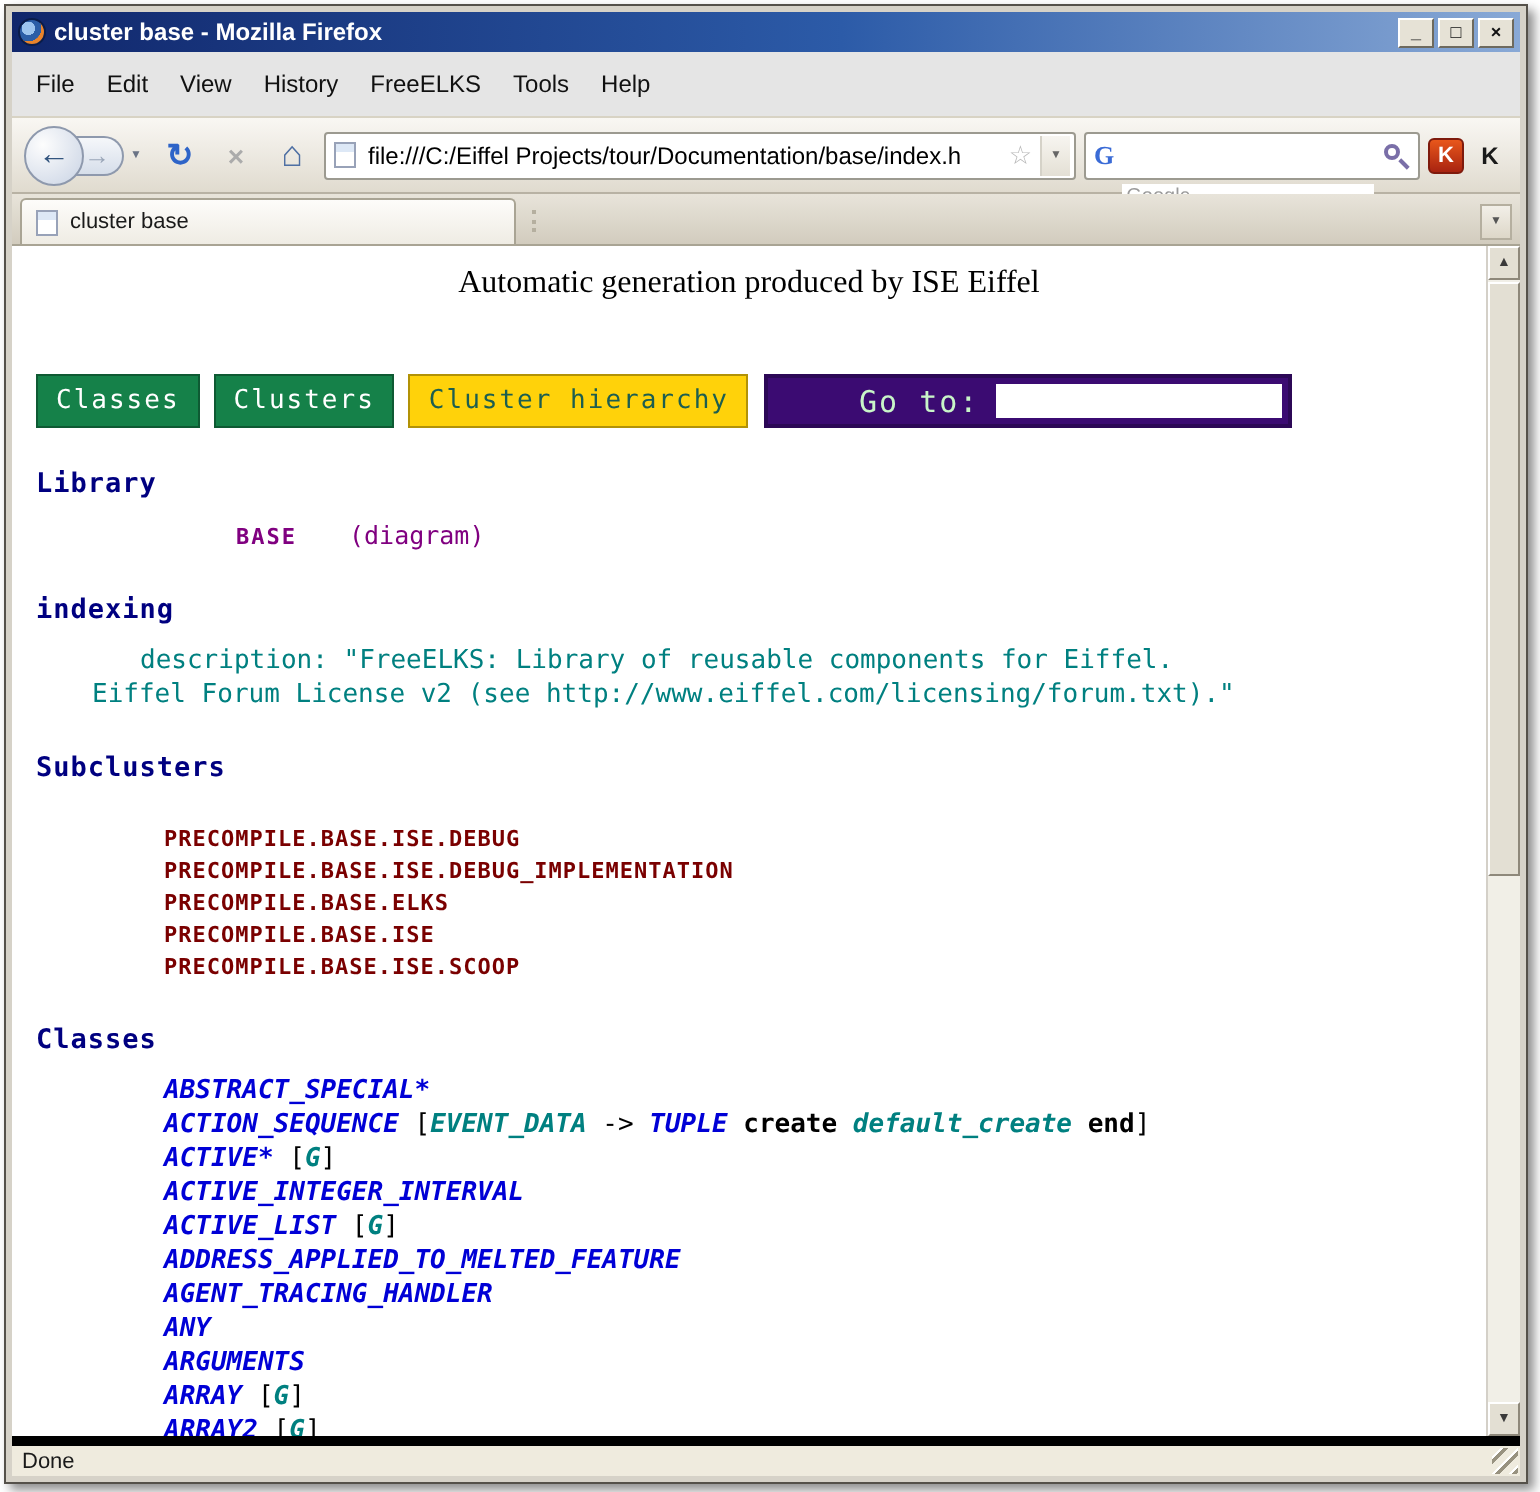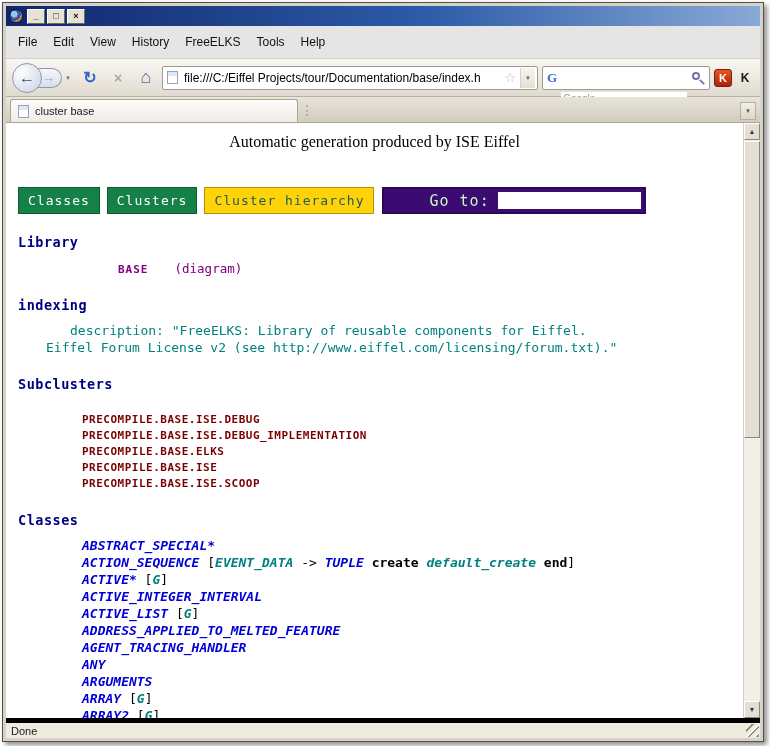--- a/index.html
+++ b/index.html
@@ -73,21 +73,21 @@
   .addon { flex:none; display:flex; align-items:center; justify-content:center; cursor:pointer; }
   .addon-k1 { width:18px; height:18px; border-radius:3px; color:#FFF;
     background:linear-gradient(#E8571B,#A82310); font:bold 11px "Liberation Sans",sans-serif;
     border:1px solid #7E1A0C; }
   .addon-k2 { width:18px; height:18px; color:#1A1A1A; font:bold 12px "Liberation Sans",sans-serif; }
 
   
   .tabstrip { height:26px; flex:none; display:flex; align-items:flex-end; gap:8px;
     background:linear-gradient(#E8E4DA,#D2CCBE); padding:3px 4px 0 4px;
     border-bottom:1px solid #A9A494; }
-  .tab { height:23px; width:288px; display:flex; align-items:center; gap:6px; padding:0 7px;
+  .tab { height:23px; width:248px; display:flex; align-items:center; gap:6px; padding:0 7px;
     background:linear-gradient(#FDFCFA,#EFECE4); border:1px solid #A9A494; border-bottom:none;
     border-radius:3px 3px 0 0; font-size:11px; color:#1A1A1A; cursor:pointer; }
   .tab-split { width:6px; height:11px; border-left:2px dotted #B5AF9F; margin-bottom:6px; }
   .tabs-drop { margin-left:auto; width:16px; height:18px; margin-bottom:2px; padding:0;
     border:1px solid #B5AF9F; background:linear-gradient(#F2EFE8,#DDD7C8);
     color:#555; font-size:6px; }
 
   
   .viewport { flex:1; min-height:0; display:flex; background:#f97316; }
   .content { flex:1; min-width:0; overflow:hidden; background:#FFF; }
@@ -149,20 +149,21 @@
 
   button { font-family:"Liberation Sans", sans-serif; cursor:pointer; }
 </style>
 </head>
 <body>
 
 <div class="window">
 
   <div class="titlebar">
     <span class="ff-icon"></span>
+    <span class="win-title">cluster base - Mozilla Firefox</span>
     <span class="win-controls">
         <button class="win-btn">_</button>
         <button class="win-btn">□</button>
         <button class="win-btn">×</button>
       </span>
   </div>
 
   <div class="menubar">
       <span class="menu-item">File</span>
       <span class="menu-item">Edit</span>

